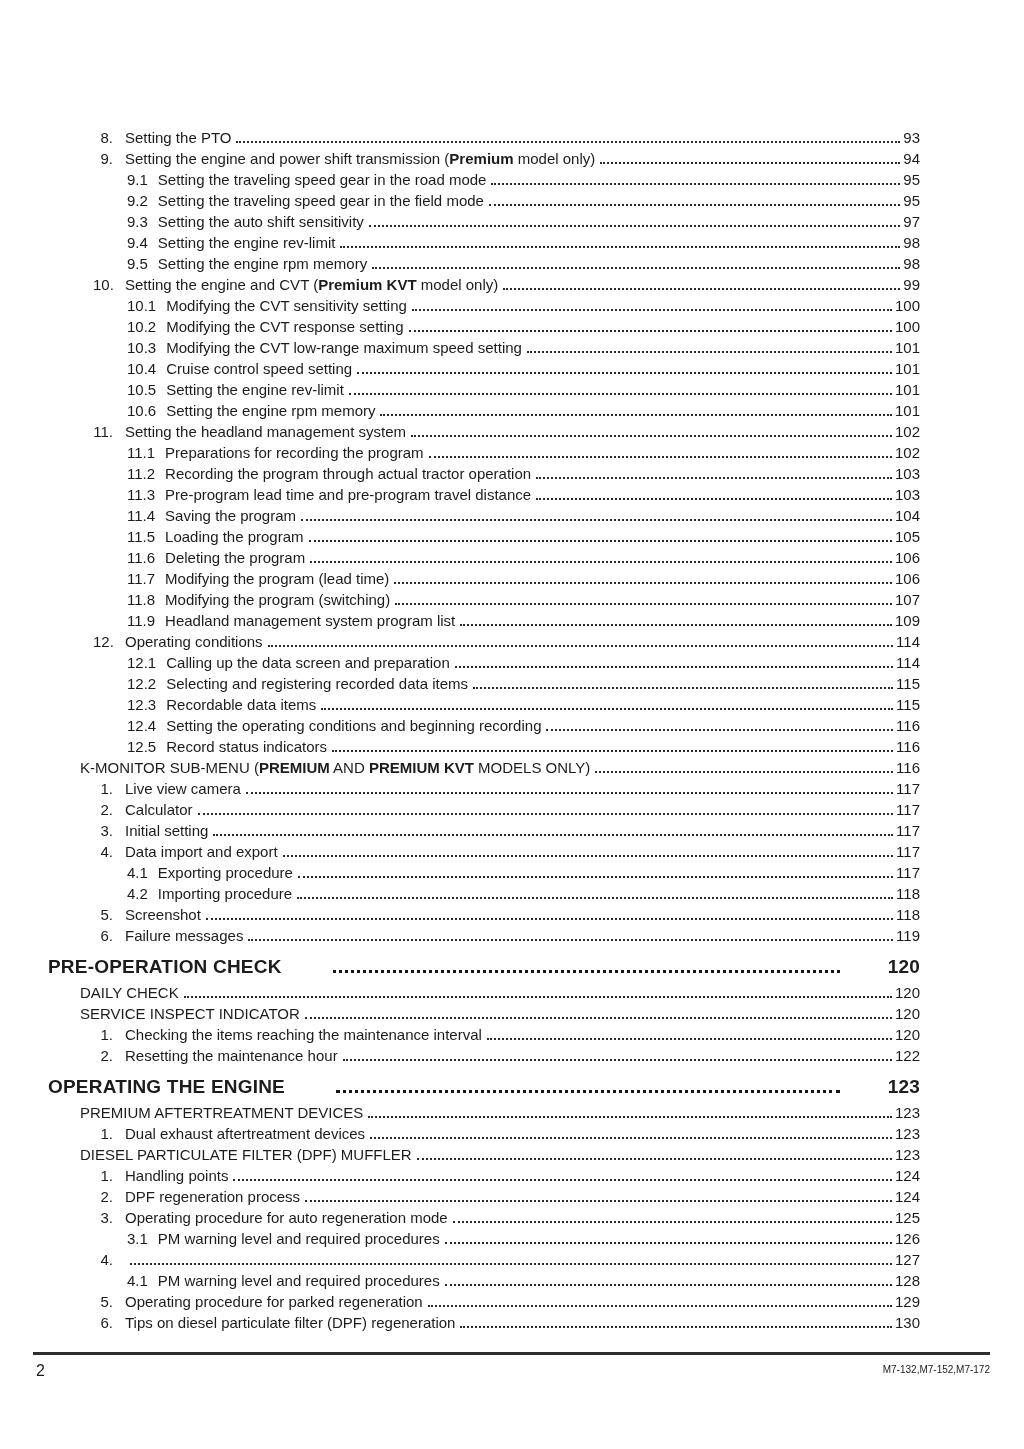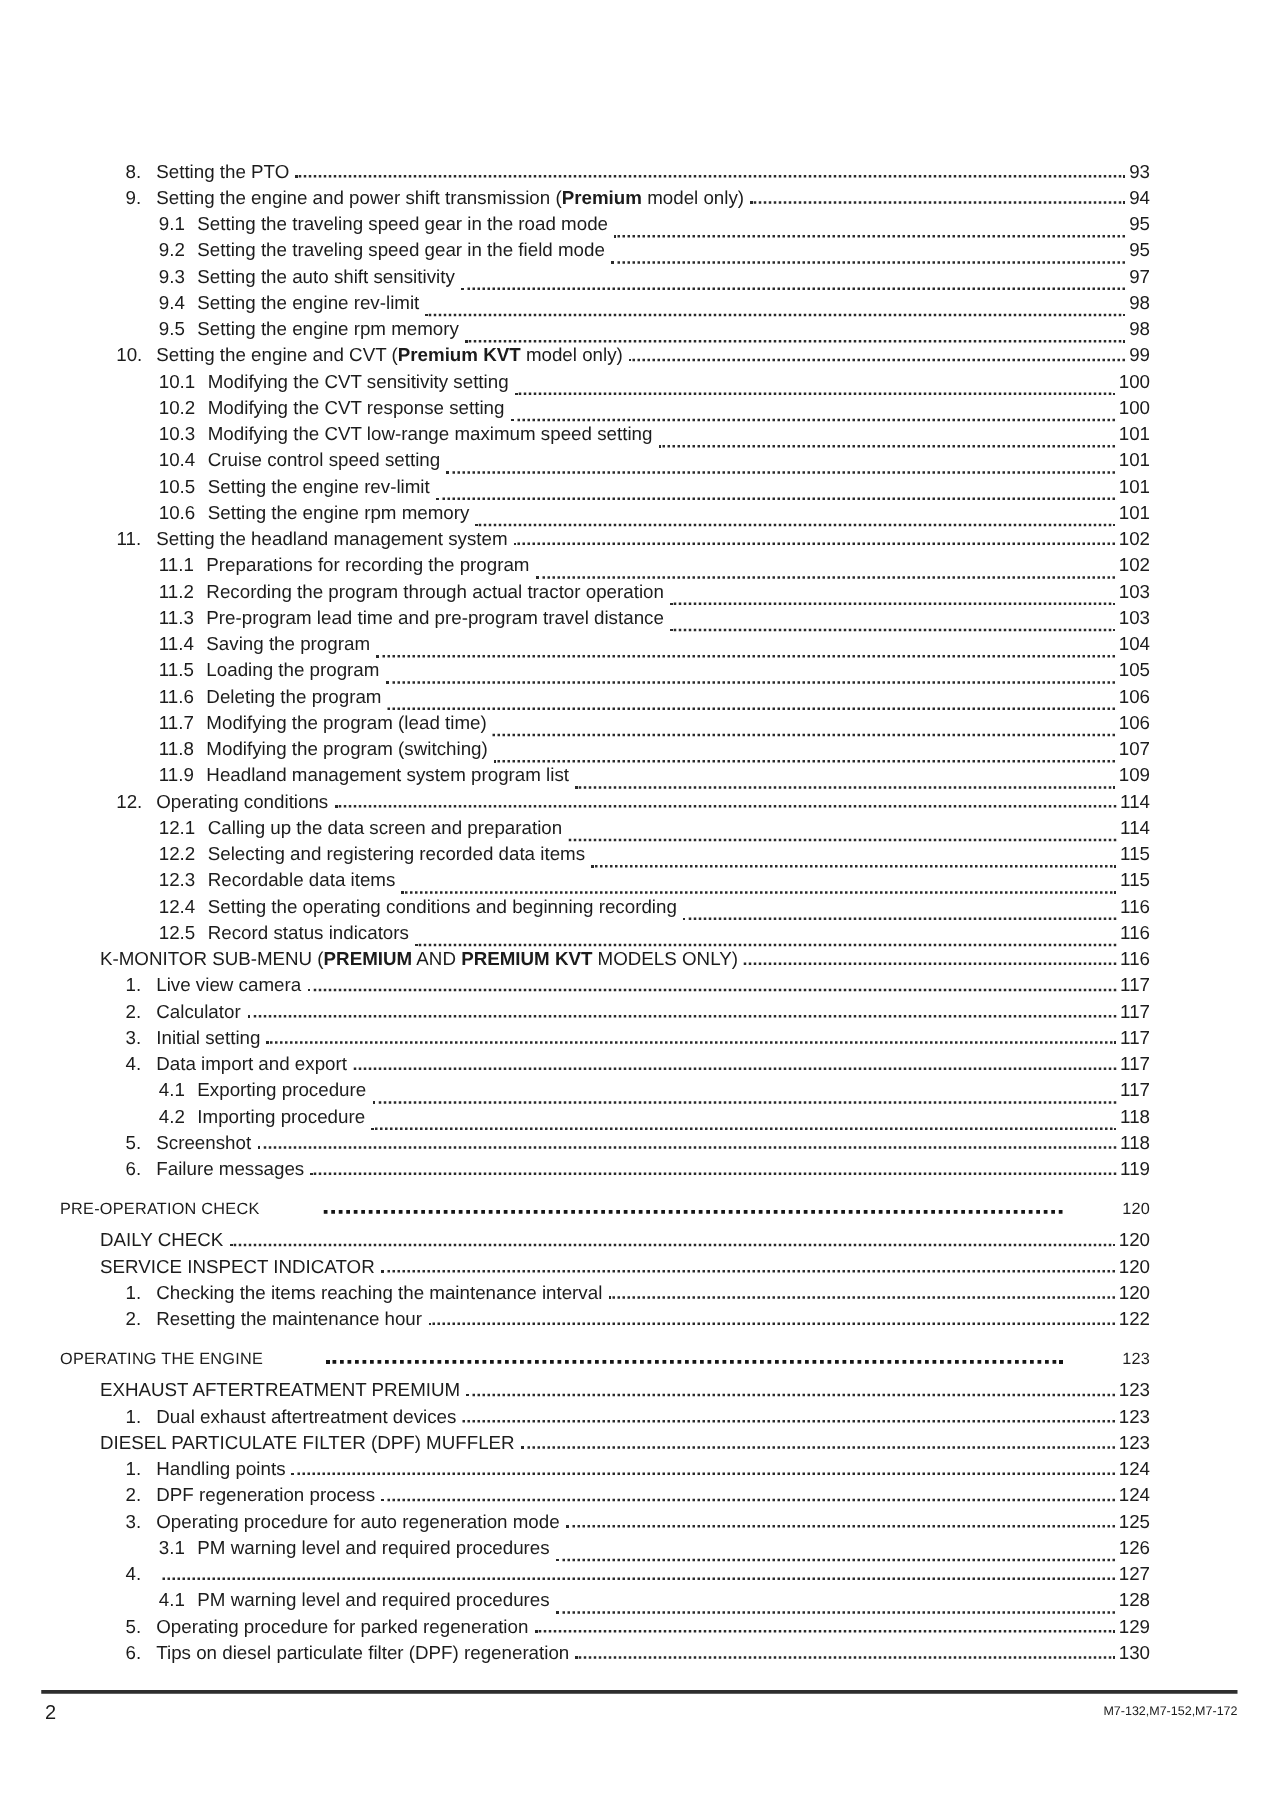--- a/index.html
+++ b/index.html
@@ -23,31 +23,31 @@
     width: 872px;
   }
   .row {
     display: flex;
     align-items: baseline;
     font-size: 15px;
     line-height: 21px;
     white-space: nowrap;
   }
   .row.h1 {
-    font-size: 13px;
-    font-weight: normal;
+    font-size: 19px;
+    font-weight: bold;
     line-height: 26px;
     margin-top: 8px;
     margin-bottom: 2px;
     letter-spacing: 0.2px;
     gap: 45px;
   }
   .row.h2 { margin-left: 32px; }
   .row.n1 { margin-left: 45px; }
-  .row.n2 { margin-left: 79px; align-items: flex-end; }
+  .row.n2 { margin-left: 79px; }
   .row .num {
     flex: none;
   }
   .row.n1 .num {
     width: 20px;
     text-align: right;
     margin-right: 12px;
   }
   .row.n2 .num {
     margin-right: 10px;
@@ -353,21 +353,21 @@
         <span class="label"><span>Resetting the maintenance hour</span></span>
         <span class="leader"></span>
         <span class="pg">122</span>
       </div>
       <div class="row h1">
         <span class="label"><span>OPERATING THE ENGINE</span></span>
         <span class="leader"></span>
         <span class="pg">123</span>
       </div>
       <div class="row h2">
-        <span class="label"><span>EXHAUST AFTERTREATMENT PREMIUM</span></span>
+        <span class="label"><span>PREMIUM AFTERTREATMENT DEVICES</span></span>
         <span class="leader"></span>
         <span class="pg">123</span>
       </div>
       <div class="row n1">
         <span class="num">1.</span>
         <span class="label"><span>Dual exhaust aftertreatment devices</span></span>
         <span class="leader"></span>
         <span class="pg">123</span>
       </div>
       <div class="row h2">

